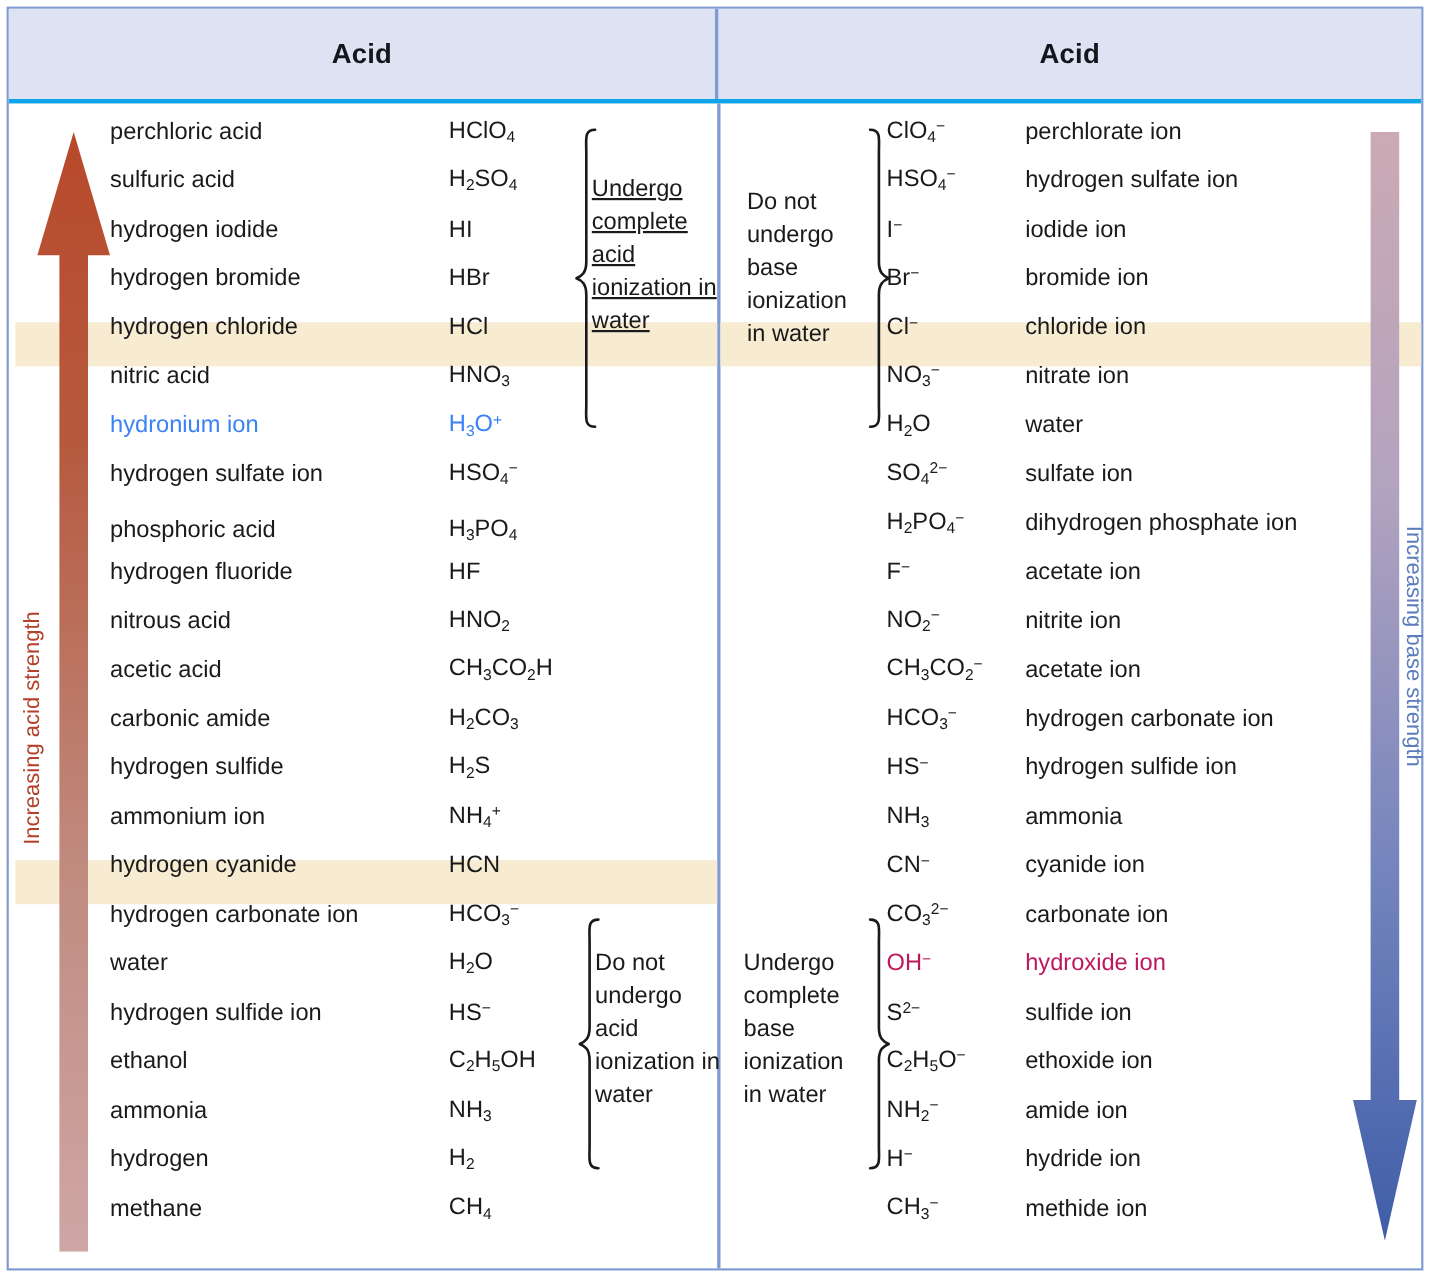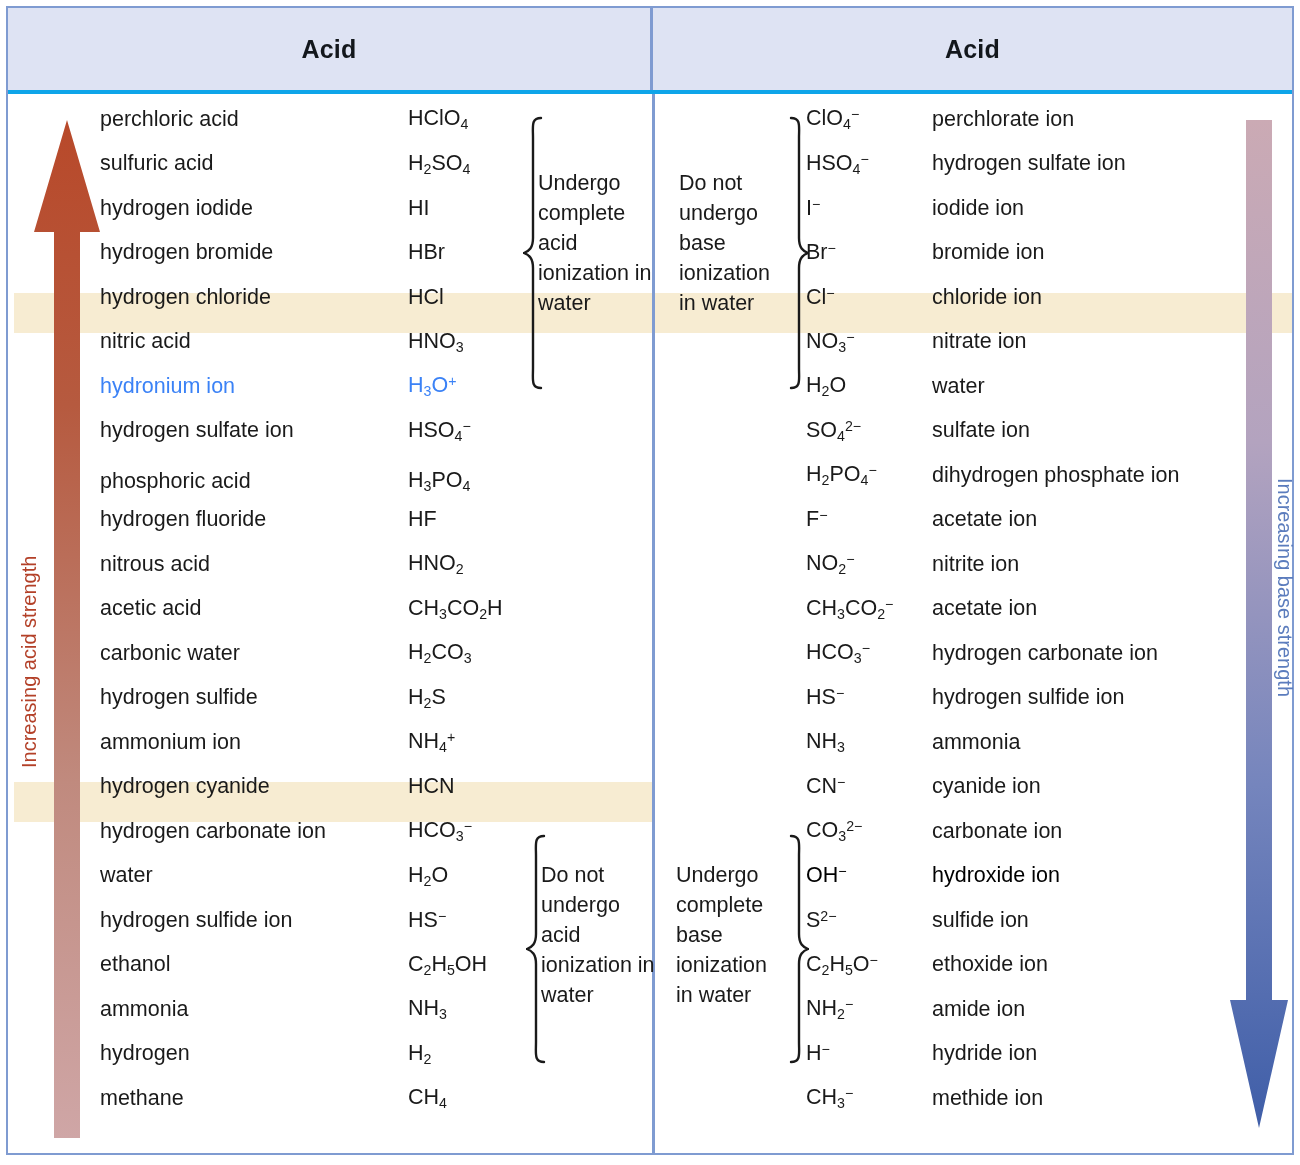--- a/index.html
+++ b/index.html
@@ -92,21 +92,21 @@
   }
   .base .row .c-formula {
     position: absolute; left: 151px;
     white-space: nowrap;
   }
   .base .row .c-name {
     position: absolute; left: 277px;
     white-space: nowrap;
   }
   .row.accent-red { color: #3b82f6; }
-  .row.accent-blue { color: #000000; }
+  .row.accent-blue { color: #be185d; }
 
   sub { font-size: 0.66em; vertical-align: -0.28em; }
   sup { font-size: 0.66em; vertical-align: 0.42em; }
 
   
   .arrow-wrap { position: absolute; }
   #acid-arrow { left: 24px; top: 112px; width: 70px; height: 1018px; }
   #base-arrow { left: 1220px; top: 112px; width: 62px; height: 1008px; }
 
   .vlabel {
@@ -128,21 +128,21 @@
 
   
   .brace { position: absolute; }
   .brace-text {
     position: absolute;
     font-size: 21.5px;
     line-height: 30px;
     color: #1a1a1a;
   }
   #brace-acid-top    { left: 515px; top: 108px; }
-  #brace-acid-top-t  { left: 530px; top: 160px; width: 120px; }
+  #brace-acid-top-t  { left: 530px; top: 148px; width: 120px; text-decoration: underline; }
   #brace-acid-bot    { left: 518px; top: 826px; }
   #brace-acid-bot-t  { left: 533px; top: 852px; width: 120px; }
   #brace-base-top    { left: 775px; top: 108px; }
   #brace-base-top-t  { left: 671px; top: 160px; width: 110px; text-align: left; }
   #brace-base-bot    { left: 775px; top: 826px; }
   #brace-base-bot-t  { left: 668px; top: 852px; width: 112px; text-align: left; }
 </style>
 </head>
 <body>
 
@@ -204,21 +204,21 @@
         </div>
         <div class="row" style="top: 448px;">
           <span class="c-name">nitrous acid</span>
           <span class="c-formula">HNO<sub>2</sub></span>
         </div>
         <div class="row" style="top: 492.5px;">
           <span class="c-name">acetic acid</span>
           <span class="c-formula">CH<sub>3</sub>CO<sub>2</sub>H</span>
         </div>
         <div class="row" style="top: 537px;">
-          <span class="c-name">carbonic water</span>
+          <span class="c-name">carbonic amide</span>
           <span class="c-formula">H<sub>2</sub>CO<sub>3</sub></span>
         </div>
         <div class="row" style="top: 581.5px;">
           <span class="c-name">hydrogen sulfide</span>
           <span class="c-formula">H<sub>2</sub>S</span>
         </div>
         <div class="row" style="top: 626px;">
           <span class="c-name">ammonium ion</span>
           <span class="c-formula">NH<sub>4</sub><sup>+</sup></span>
         </div>

